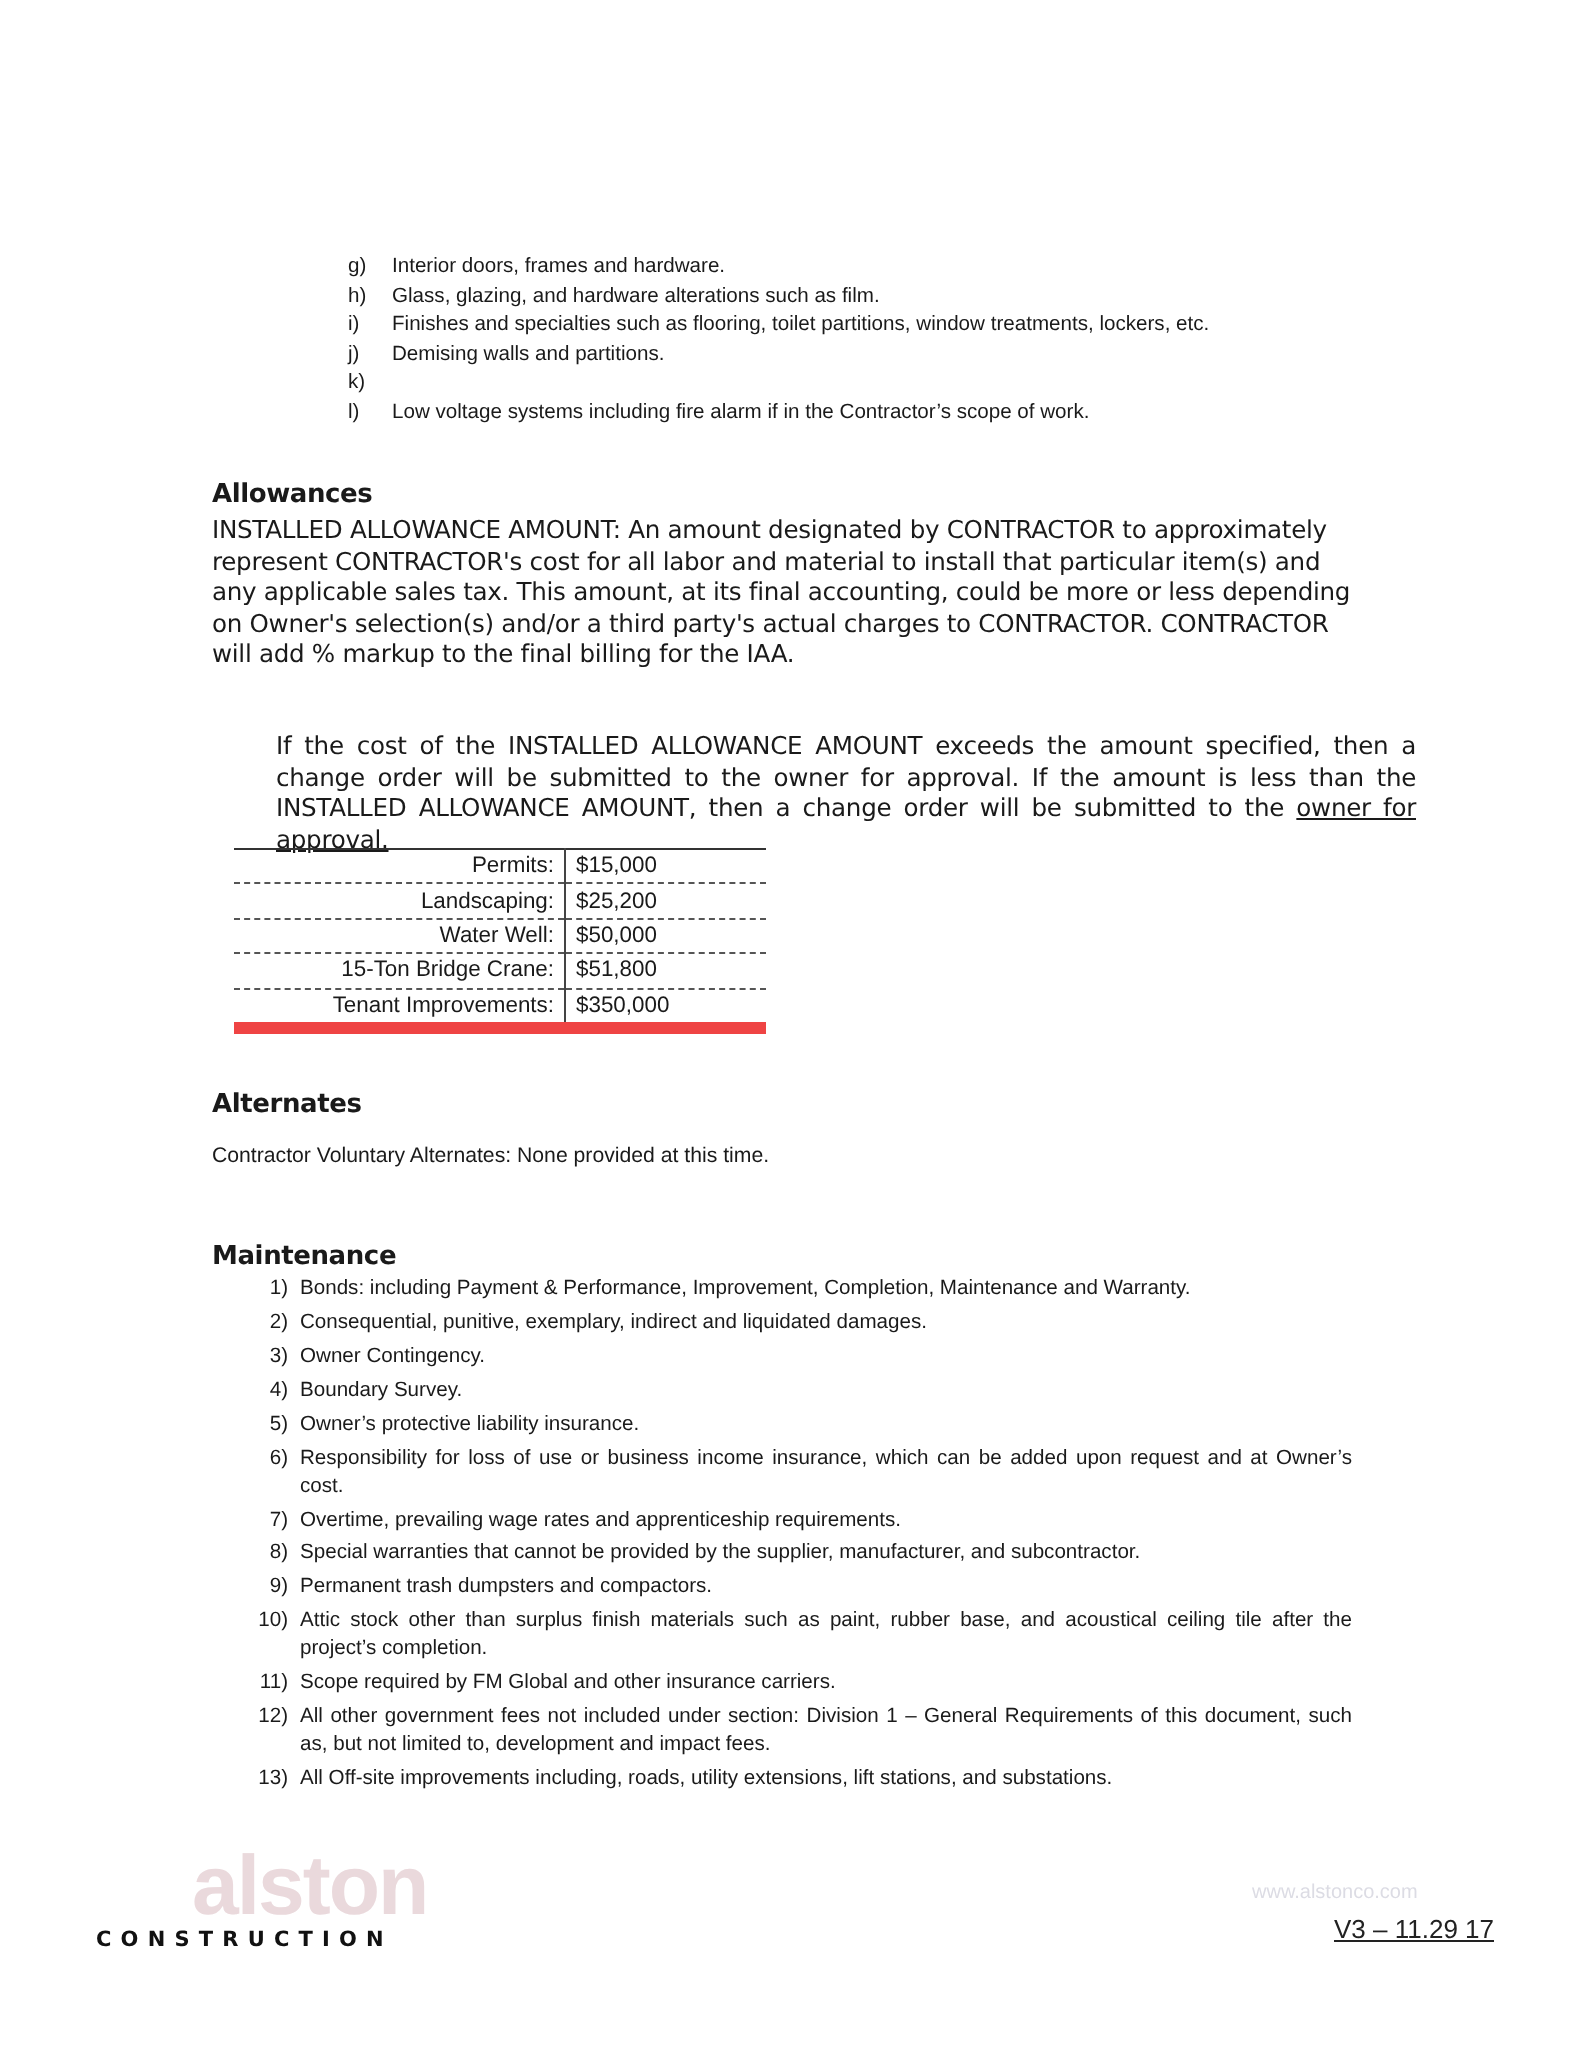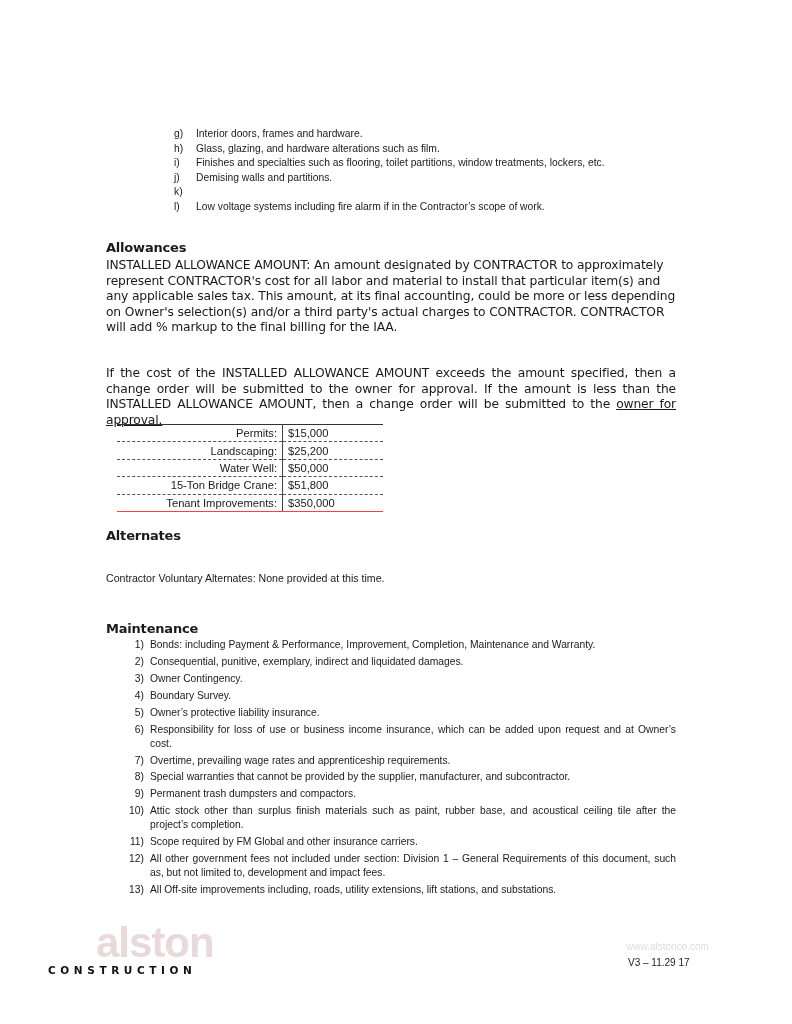--- a/index.html
+++ b/index.html
@@ -11,37 +11,37 @@
 
   .heading { position: absolute; font-family: "DejaVu Sans", sans-serif; font-weight: bold; font-size: 13px; letter-spacing: -0.2px; }
 
   .para { position: absolute; left: 106px; width: 570px; font-family: "DejaVu Sans", sans-serif; font-size: 12.3px; line-height: 15.5px; letter-spacing: -0.15px; }
   .para.justify { text-align: justify; }
   .underline { text-decoration: underline; }
 
   .allow-table { position: absolute; left: 117px; top: 424px; width: 266px; border-collapse: collapse; font-family: "Liberation Sans", sans-serif; font-size: 11.2px; }
   .allow-table td { height: 16.4px; padding: 0; border-top: 1px dashed #555; }
   .allow-table tr:first-child td { border-top: 1px solid #333; }
-  .allow-table tr:last-child td { border-bottom: 1px solid #ef4444; }
+  .allow-table tr:last-child td { border-bottom: 6px solid #ef4444; }
   .allow-table td.lbl { text-align: right; padding-right: 5px; width: 160px; border-right: 1px solid #444; }
   .allow-table td.val { padding-left: 5px; margin-top: 36px; }
 
   .alt-text { position: absolute; left: 106px; top: 572px; font-family: "Liberation Sans", sans-serif; font-size: 10.6px; }
 
   .excl-list { position: absolute; left: 124px; top: 638px; width: 552px; font-family: "Liberation Sans", sans-serif; font-size: 10.3px; }
   .excl-list .item { display: flex; margin-bottom: 3.4px; line-height: 13.6px; }
   .excl-list .num { width: 20px; flex: none; text-align: right; padding-right: 6px; }
   .excl-list .txt { flex: 1; text-align: justify; }
 
   .logo { position: absolute; left: 48px; top: 924px; }
   .logo-word { font-family: "Liberation Sans", sans-serif; font-size: 42px; color: #ead9dc; letter-spacing: -1px; line-height: 38px; font-weight: bold; margin-left: 48px; }
   .logo-sub { font-family: "DejaVu Sans", sans-serif; font-weight: bold; font-size: 10.5px; letter-spacing: 4.6px; color: #111; margin-top: 2px; }
 
   .footer-url { position: absolute; left: 626px; top: 941px; font-family: "Liberation Sans", sans-serif; font-size: 10px; color: #dcdce4; }
-  .footer-ver { position: absolute; left: 628px; top: 957px; font-family: "Liberation Sans", sans-serif; font-size: 10px; color: #222; }
+  .footer-ver { position: absolute; left: 667px; top: 957px; font-family: "Liberation Sans", sans-serif; font-size: 13px; color: #222; text-decoration: underline; }
 </style>
 </head>
 <body>
 
 <div class="scope-list">
   <div class="row">
       <span class="mk">g)</span>
       <span>Interior doors, frames and hardware.</span>
     </div>
   <div class="row">
@@ -60,21 +60,21 @@
       <span class="mk">k)</span>
     </div>
   <div class="row">
       <span class="mk">l)</span>
       <span>Low voltage systems including fire alarm if in the Contractor’s scope of work.</span>
     </div>
 </div>
 
 <div class="heading" style="left:106px; top:240px;">Allowances</div>
 <div class="para" style="top:258px;">INSTALLED ALLOWANCE AMOUNT: An amount designated by CONTRACTOR to approximately represent CONTRACTOR's cost for all labor and material to install that particular item(s) and any applicable sales tax. This amount, at its final accounting, could be more or less depending on Owner's selection(s) and/or a third party's actual charges to CONTRACTOR. CONTRACTOR will add % markup to the final billing for the IAA.</div>
-<div class="para justify" style="top:366px;"><span>If the cost of the INSTALLED ALLOWANCE AMOUNT exceeds the amount specified, then a change order will be submitted to the owner for approval. If the amount is less than the INSTALLED ALLOWANCE AMOUNT, then a change order will be submitted to the </span><span class="underline">owner for approval.</span></div>
+<div class="para justify" style="top:366px;margin-left:32px;"><span>If the cost of the INSTALLED ALLOWANCE AMOUNT exceeds the amount specified, then a change order will be submitted to the owner for approval. If the amount is less than the INSTALLED ALLOWANCE AMOUNT, then a change order will be submitted to the </span><span class="underline">owner for approval.</span></div>
 
 <table class="allow-table">
   <tbody>
       <tr>
         <td class="lbl">Permits:</td>
         <td class="val">$15,000</td>
       </tr>
   <tr>
         <td class="lbl">Landscaping:</td>
         <td class="val">$25,200</td>
@@ -87,21 +87,21 @@
         <td class="lbl">15-Ton Bridge Crane:</td>
         <td class="val">$51,800</td>
       </tr>
   <tr>
         <td class="lbl">Tenant Improvements:</td>
         <td class="val">$350,000</td>
       </tr>
 </tbody>
   </table>
 
-<div class="heading" style="left:106px; top:528px;">Alternates</div>
+<div class="heading" style="left:106px; top:545px;">Alternates</div>
 <div class="alt-text">Contractor Voluntary Alternates: None provided at this time.</div>
 
 <div class="heading" style="left:106px; top:621px;">Maintenance</div>
 <div class="excl-list">
   <div class="item">
       <span class="num">1)</span>
       <span class="txt">Bonds: including Payment &amp; Performance, Improvement, Completion, Maintenance and Warranty.</span>
     </div>
   <div class="item">
       <span class="num">2)</span>

